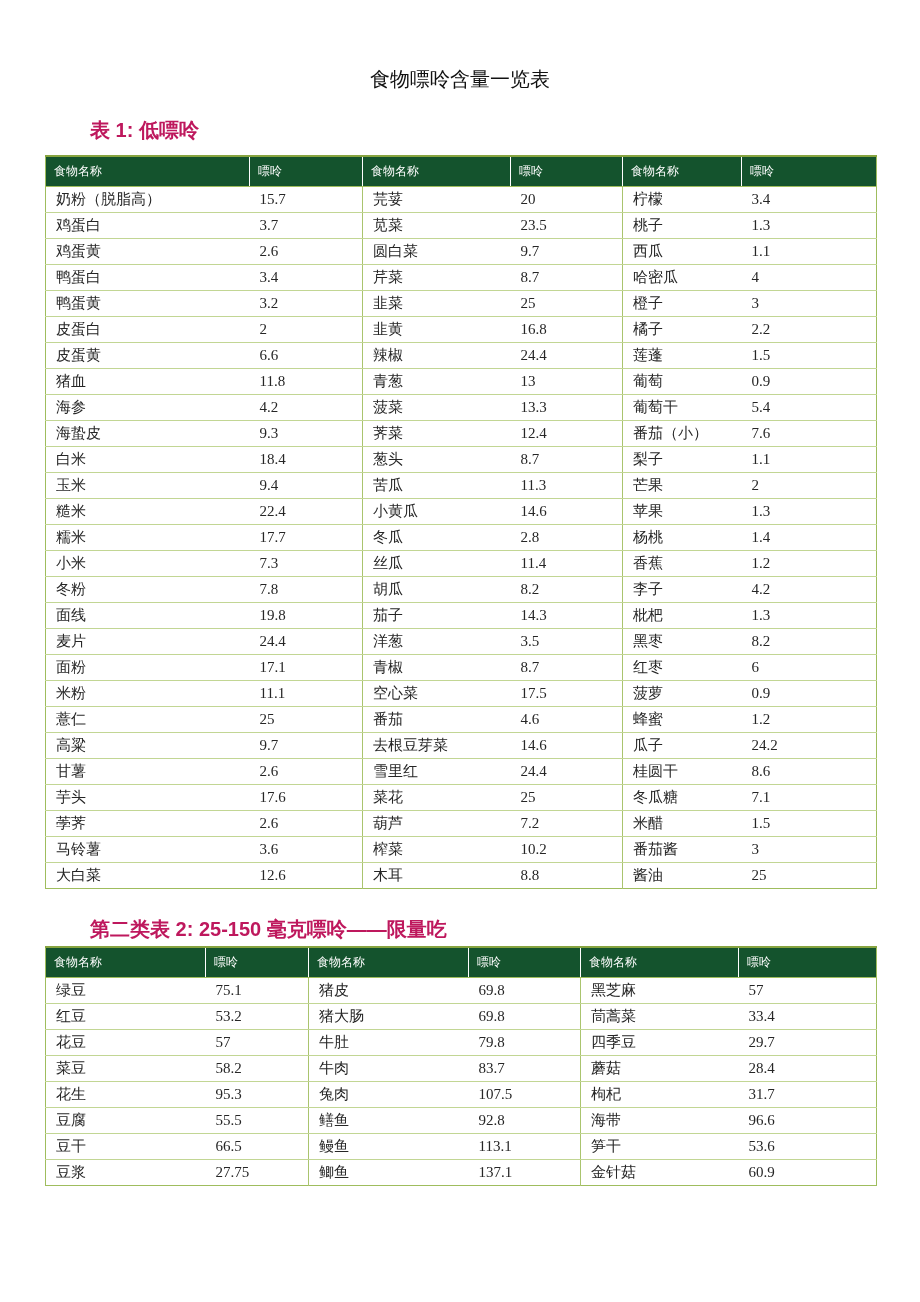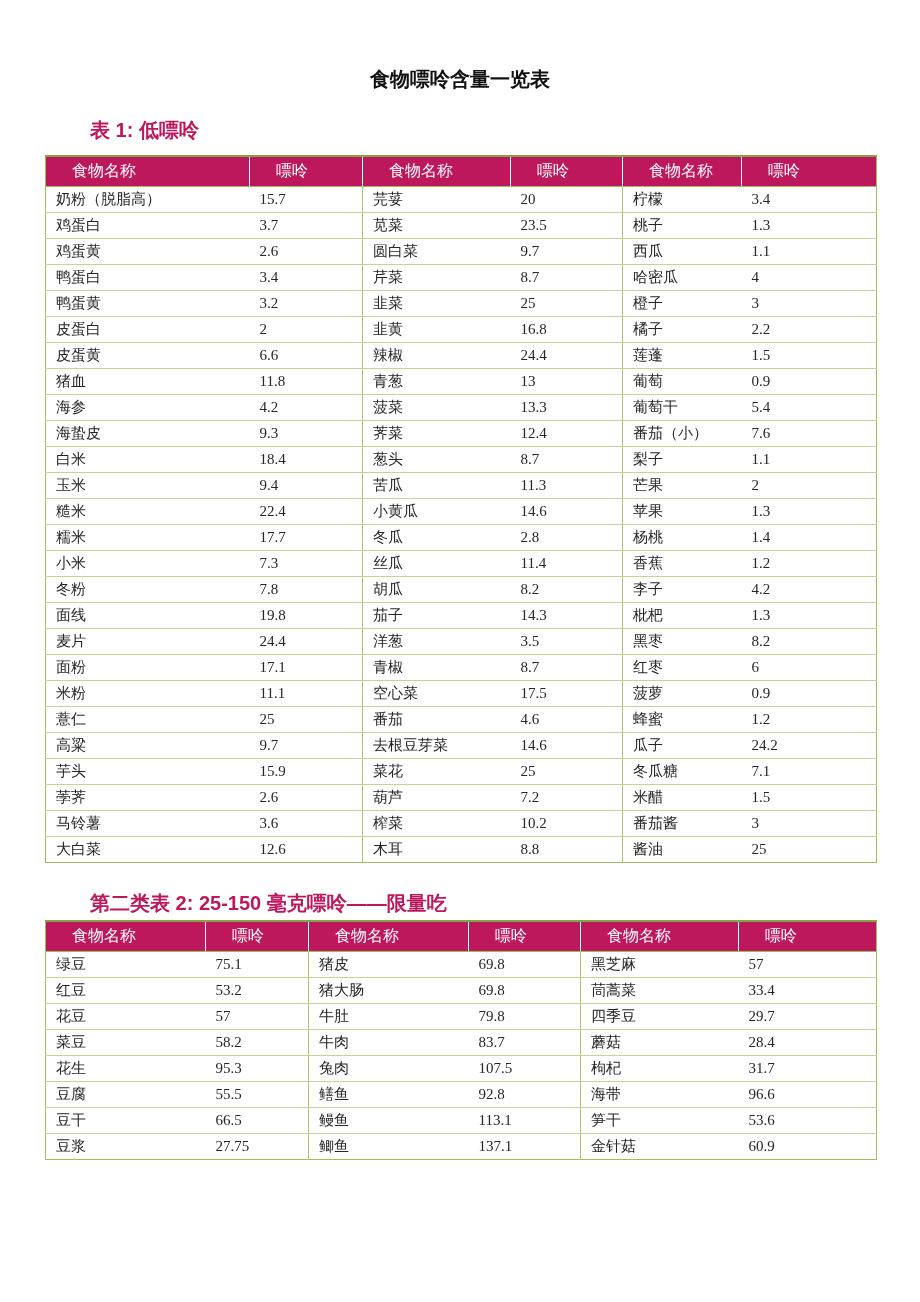--- a/index.html
+++ b/index.html
@@ -15,21 +15,21 @@
     height: 1302px;
     padding-top: 64px;
     box-sizing: border-box;
     overflow: hidden;
   }
   .doc-title {
     margin: 0;
     text-align: center;
     font-family: "Liberation Sans", "DejaVu Sans", sans-serif;
     font-size: 20px;
-    font-weight: bold;
+    font-weight: normal;
     line-height: 30px;
     color: #111111;
   }
   .section-heading {
     margin: 24px 0 0 90px;
     font-family: "Liberation Sans", "DejaVu Sans", sans-serif;
     font-size: 20px;
     font-weight: bold;
     line-height: 24px;
     color: #be185d;
@@ -42,27 +42,27 @@
     table-layout: fixed;
     width: 831px;
     margin: 13px 0 0 45px;
     border: 1px solid #9fbd5d;
     font-size: 15px;
   }
   table.purine.second {
     margin-top: 5px;
   }
   table.purine thead th {
-    background: #be185d;
+    background: #14532d;
     color: #ffffff;
     font-weight: normal;
-    font-size: 16px;
+    font-size: 12px;
     text-align: left;
     height: 29px;
-    padding: 0 0 0 26px;
+    padding: 0 0 0 8px;
     border-top: 2px solid #87a440;
     border-bottom: 1px solid #9fbd5d;
     border-left: 1px solid rgba(255,255,255,0.55);
     overflow: hidden;
     white-space: nowrap;
   }
   table.purine thead th:first-child {
     border-left: none;
   }
   table.purine td {
@@ -279,22 +279,30 @@
         </tr>
         <tr>
           <td>高粱</td>
           <td>9.7</td>
           <td class="gsep">去根豆芽菜</td>
           <td>14.6</td>
           <td class="gsep">瓜子</td>
           <td>24.2</td>
         </tr>
         <tr>
+          <td>甘薯</td>
+          <td>2.6</td>
+          <td class="gsep">雪里红</td>
+          <td>24.4</td>
+          <td class="gsep">桂圆干</td>
+          <td>8.6</td>
+        </tr>
+        <tr>
           <td>芋头</td>
-          <td>15.9</td>
+          <td>17.6</td>
           <td class="gsep">菜花</td>
           <td>25</td>
           <td class="gsep">冬瓜糖</td>
           <td>7.1</td>
         </tr>
         <tr>
           <td>荸荠</td>
           <td>2.6</td>
           <td class="gsep">葫芦</td>
           <td>7.2</td>

